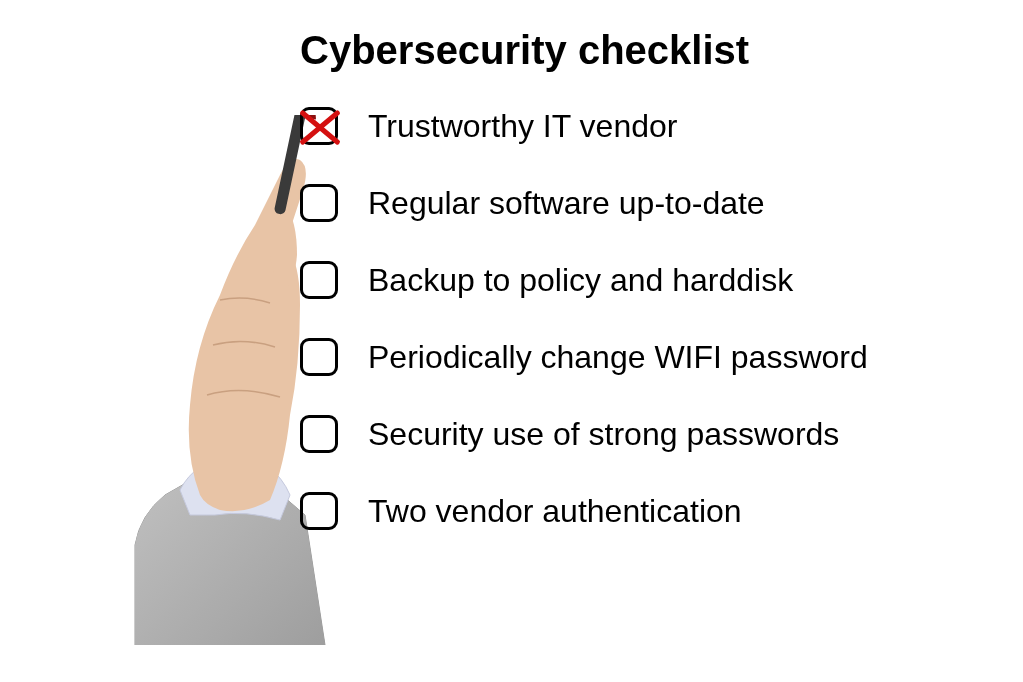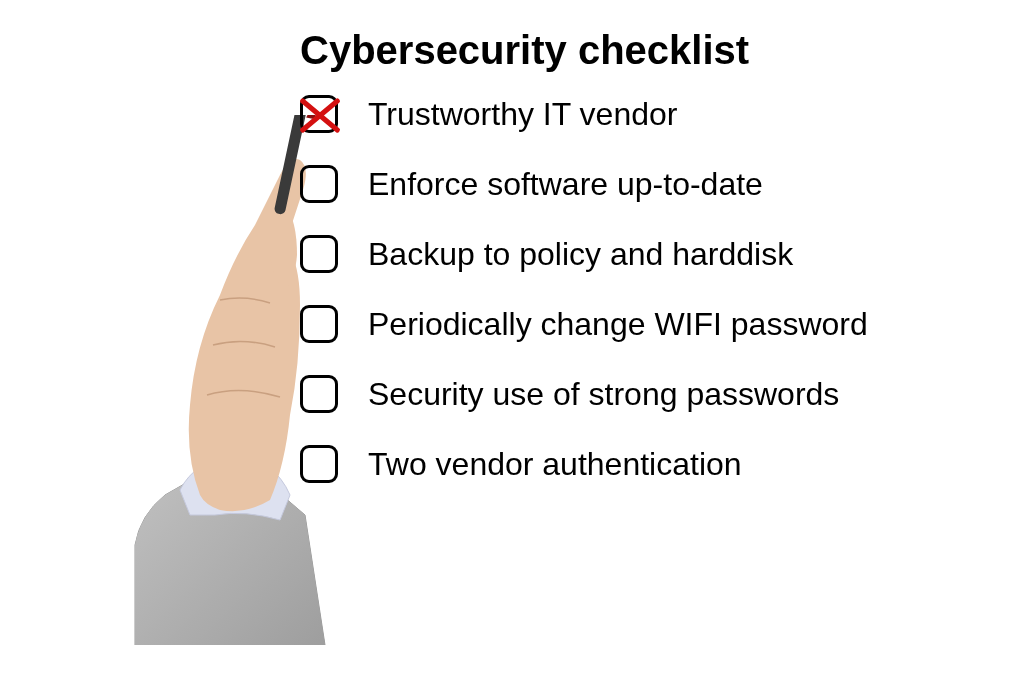--- a/index.html
+++ b/index.html
@@ -14,26 +14,26 @@
     .content {
       position: absolute;
       left: 300px;
       top: 28px;
       width: 700px;
     }
     .title {
       font-size: 40px;
       font-weight: bold;
       color: #000;
-      margin-bottom: 6px;
+      margin-bottom: 18px;
     }
     .checklist {
       display: flex;
       flex-direction: column;
-      gap: 0;
+      gap: 7px;
     }
     .item {
       display: flex;
       align-items: center;
       height: 70px;
     }
     .checkbox {
       width: 38px;
       height: 38px;
       border: 3px solid #000;
@@ -106,21 +106,21 @@
 
 <div class="content">
   <h1 class="title">Cybersecurity checklist</h1>
   <div class="checklist">
     <div class="item">
       <div class="checkbox checked"></div>
       <span class="label">Trustworthy IT vendor</span>
     </div>
     <div class="item">
       <div class="checkbox"></div>
-      <span class="label">Enforce software up-to-date</span>
+      <span class="label">Regular software up-to-date</span>
     </div>
     <div class="item">
       <div class="checkbox"></div>
       <span class="label">Backup to policy and harddisk</span>
     </div>
     <div class="item">
       <div class="checkbox"></div>
       <span class="label">Periodically change WIFI password</span>
     </div>
     <div class="item">

